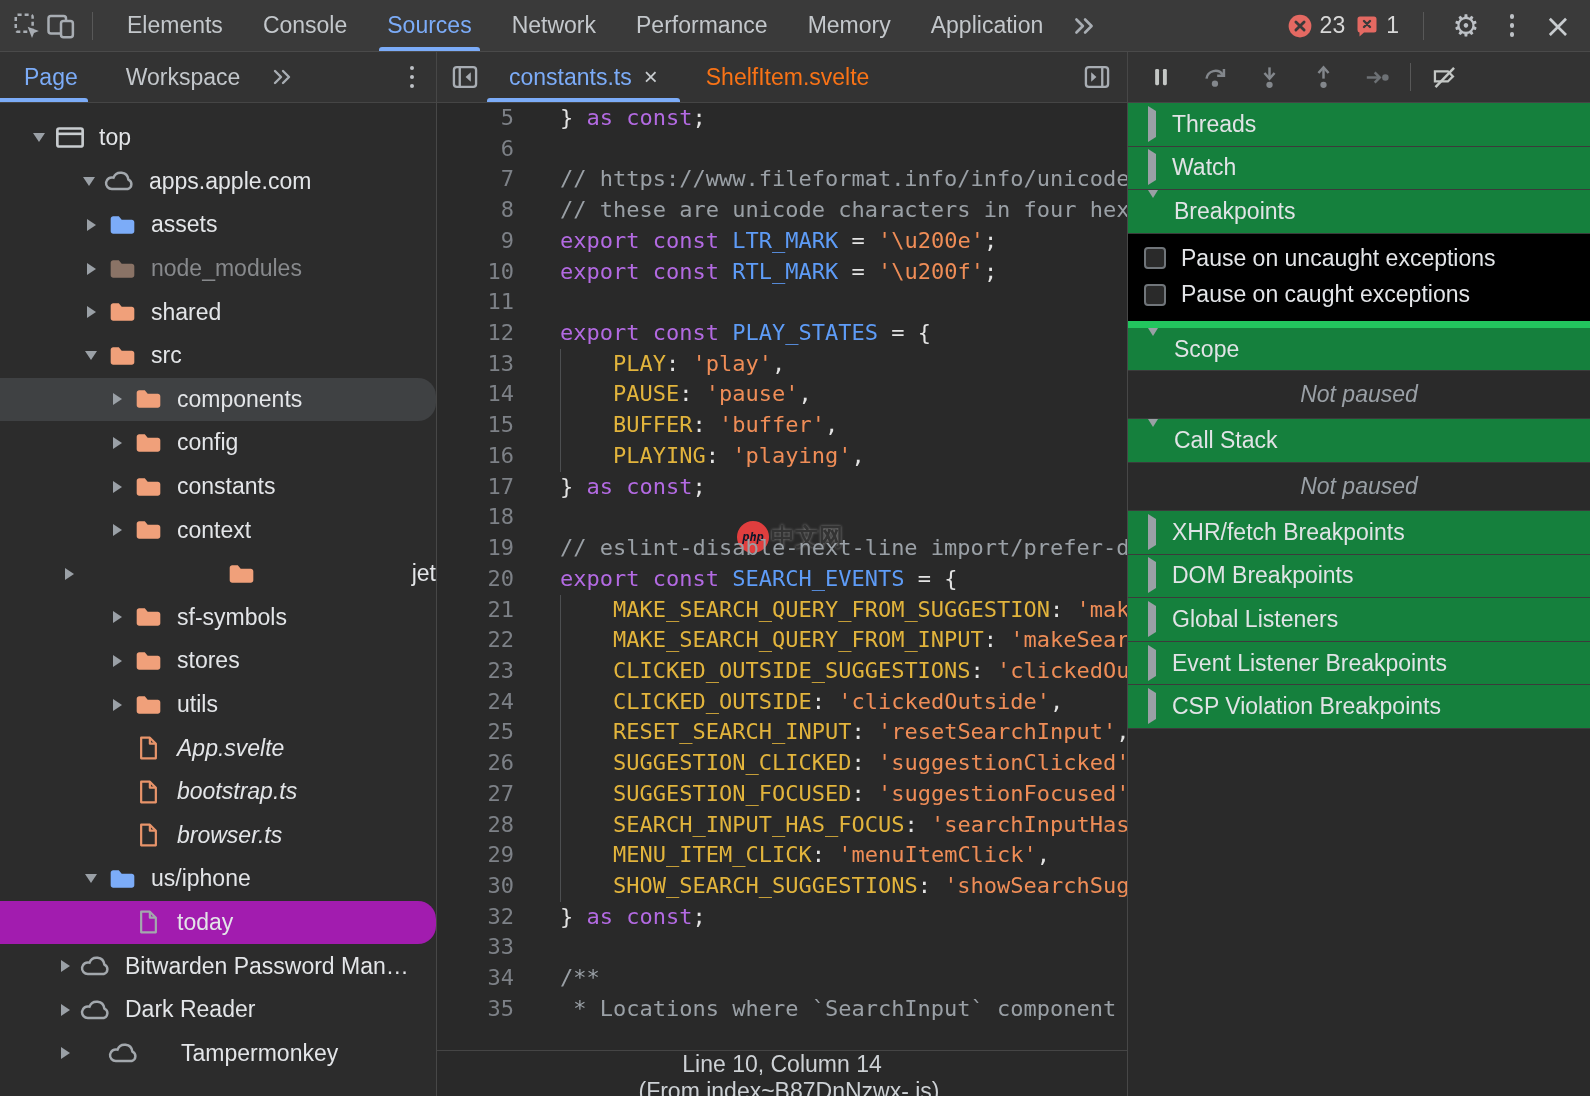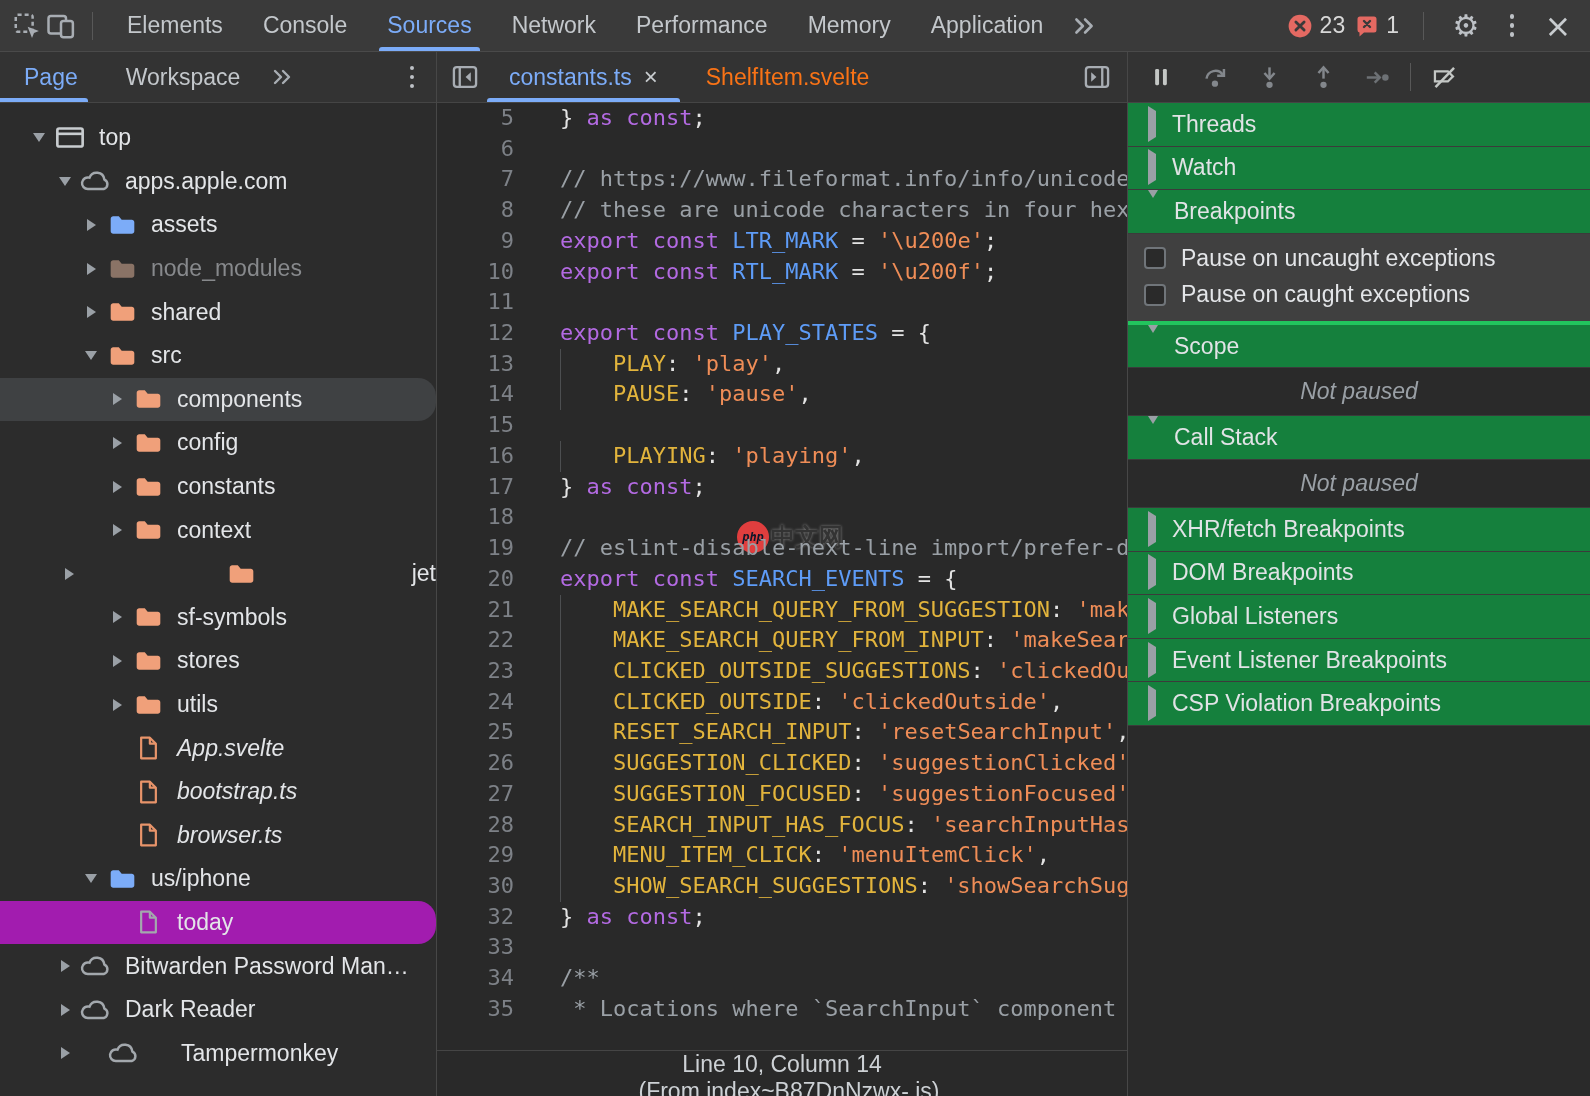--- a/index.html
+++ b/index.html
@@ -90,21 +90,21 @@
   
   .dbg-toolbar { gap:0; padding-left:6px; }
   .dbg-btn { width:54px; height:40px; display:flex; align-items:center; justify-content:center; }
   .dbg-sep { width:1px; height:28px; background:#585858; margin:0 6px; }
   .secs { flex:1; overflow:hidden; }
   .sec-h { height:43.6px; display:flex; align-items:center; padding-left:20px; gap:16px;
     background:#15803d; border-bottom:1px solid #3b3b3b; }
   .sec-h .tri-r { border-left-width:8px; border-top-width:5.5px; border-bottom-width:5.5px; }
   .sec-h .tri-d { border-top-width:8px; border-left-width:5.5px; border-right-width:5.5px; }
   .sec-label { color:#e1e3e6; }
-  .opt-rows { background:#404040; border-bottom:4px solid #22c55e; padding:6px 0 8px; }
+  .opt-rows { background:#000000; border-bottom:7px solid #22c55e; padding:6px 0 8px; }
   .opt { height:36.5px; display:flex; align-items:center; gap:15px; padding-left:16px; }
   .cbx { width:22px; height:22px; border:2px solid #70757a; border-radius:4px; background:#2a2a2a; flex-shrink:0; }
   .msg { height:48px; background:#2a2a2a; border-bottom:1px solid #3b3b3b;
     display:flex; align-items:center; justify-content:center; font-style:italic; color:#9aa0a6; }
 </style>
 </head>
 <body>
 
 <div class="root">
 
@@ -195,21 +195,21 @@
               <span class="tri-d"></span>
             </span>
             <span class="ticon">
               <svg width="30" height="23" viewBox="0 0 26 20">
                 <rect x="2" y="2.2" width="22" height="15.6" rx="1.6" fill="none" stroke="#c8cccf" stroke-width="2.3"></rect>
                 <path d="M2 6.8 h22" stroke="#c8cccf" stroke-width="2.3"></path>
               </svg>
             </span>
             <span class="tlabel">top</span>
           </div>
-          <div class="trow" style="padding-left: 50px; text-align: center;">
+          <div class="trow" style="padding-left: 74px; text-align: center;">
             <span class="tarrow">
               <span class="tri-d"></span>
             </span>
             <span class="ticon">
               <svg width="32" height="22" viewBox="0 0 26 17">
                 <path d="M6.5 15 a4.7 4.7 0 1 1 1.2 -9.2 A6.3 6.3 0 0 1 19.8 7.3 A4.1 4.1 0 0 1 19.3 15 Z" fill="none" stroke="#a3a8ad" stroke-width="2"></path>
               </svg>
             </span>
             <span class="tlabel">apps.apple.com</span>
           </div>
@@ -467,21 +467,21 @@
       <div class="cl"><span class="ln">5</span><span class="lt"><span class="tk-pl">} </span><span class="tk-kw">as</span><span class="tk-pl"> </span><span class="tk-kw">const</span><span class="tk-pl">;</span></span></div>
           <div class="cl"><span class="ln">6</span><span class="lt"></span></div>
           <div class="cl"><span class="ln">7</span><span class="lt"><span class="tk-cm">// https://www.fileformat.info/info/unicode</span></span></div>
           <div class="cl"><span class="ln">8</span><span class="lt"><span class="tk-cm">// these are unicode characters in four hexa</span></span></div>
           <div class="cl"><span class="ln">9</span><span class="lt"><span class="tk-kw">export</span><span class="tk-pl"> </span><span class="tk-kw">const</span><span class="tk-pl"> </span><span class="tk-df">LTR_MARK</span><span class="tk-pl"> = </span><span class="tk-st">'\u200e'</span><span class="tk-pl">;</span></span></div>
           <div class="cl"><span class="ln">10</span><span class="lt"><span class="tk-kw">export</span><span class="tk-pl"> </span><span class="tk-kw">const</span><span class="tk-pl"> </span><span class="tk-df">RTL_MARK</span><span class="tk-pl"> = </span><span class="tk-st">'\u200f'</span><span class="tk-pl">;</span></span></div>
           <div class="cl"><span class="ln">11</span><span class="lt"></span></div>
           <div class="cl"><span class="ln">12</span><span class="lt"><span class="tk-kw">export</span><span class="tk-pl"> </span><span class="tk-kw">const</span><span class="tk-pl"> </span><span class="tk-df">PLAY_STATES</span><span class="tk-pl"> = {</span></span></div>
           <div class="cl g"><span class="ln">13</span><span class="lt"><span class="tk-pl">    </span><span class="tk-pr">PLAY</span><span class="tk-pl">: </span><span class="tk-st">'play'</span><span class="tk-pl">,</span></span></div>
           <div class="cl g"><span class="ln">14</span><span class="lt"><span class="tk-pl">    </span><span class="tk-pr">PAUSE</span><span class="tk-pl">: </span><span class="tk-st">'pause'</span><span class="tk-pl">,</span></span></div>
-          <div class="cl g"><span class="ln">15</span></div>
+          <div class="cl g"><span class="ln">15</span><span class="lt"><span class="tk-pl">    </span><span class="tk-pr">BUFFER</span><span class="tk-pl">: </span><span class="tk-st">'buffer'</span><span class="tk-pl">,</span></span></div>
           <div class="cl g"><span class="ln">16</span><span class="lt"><span class="tk-pl">    </span><span class="tk-pr">PLAYING</span><span class="tk-pl">: </span><span class="tk-st">'playing'</span><span class="tk-pl">,</span></span></div>
           <div class="cl"><span class="ln">17</span><span class="lt"><span class="tk-pl">} </span><span class="tk-kw">as</span><span class="tk-pl"> </span><span class="tk-kw">const</span><span class="tk-pl">;</span></span></div>
           <div class="cl"><span class="ln">18</span><span class="lt"></span></div>
           <div class="cl"><span class="ln">19</span><span class="lt"><span class="tk-cm">// eslint-disable-next-line import/prefer-de</span></span></div>
           <div class="cl"><span class="ln">20</span><span class="lt"><span class="tk-kw">export</span><span class="tk-pl"> </span><span class="tk-kw">const</span><span class="tk-pl"> </span><span class="tk-df">SEARCH_EVENTS</span><span class="tk-pl"> = {</span></span></div>
           <div class="cl g"><span class="ln">21</span><span class="lt"><span class="tk-pl">    </span><span class="tk-pr">MAKE_SEARCH_QUERY_FROM_SUGGESTION</span><span class="tk-pl">: </span><span class="tk-st">'make</span></span></div>
           <div class="cl g"><span class="ln">22</span><span class="lt"><span class="tk-pl">    </span><span class="tk-pr">MAKE_SEARCH_QUERY_FROM_INPUT</span><span class="tk-pl">: </span><span class="tk-st">'makeSear</span></span></div>
           <div class="cl g"><span class="ln">23</span><span class="lt"><span class="tk-pl">    </span><span class="tk-pr">CLICKED_OUTSIDE_SUGGESTIONS</span><span class="tk-pl">: </span><span class="tk-st">'clickedOu</span></span></div>
           <div class="cl g"><span class="ln">24</span><span class="lt"><span class="tk-pl">    </span><span class="tk-pr">CLICKED_OUTSIDE</span><span class="tk-pl">: </span><span class="tk-st">'clickedOutside'</span><span class="tk-pl">,</span></span></div>
           <div class="cl g"><span class="ln">25</span><span class="lt"><span class="tk-pl">    </span><span class="tk-pr">RESET_SEARCH_INPUT</span><span class="tk-pl">: </span><span class="tk-st">'resetSearchInput'</span><span class="tk-pl">,</span></span></div>

